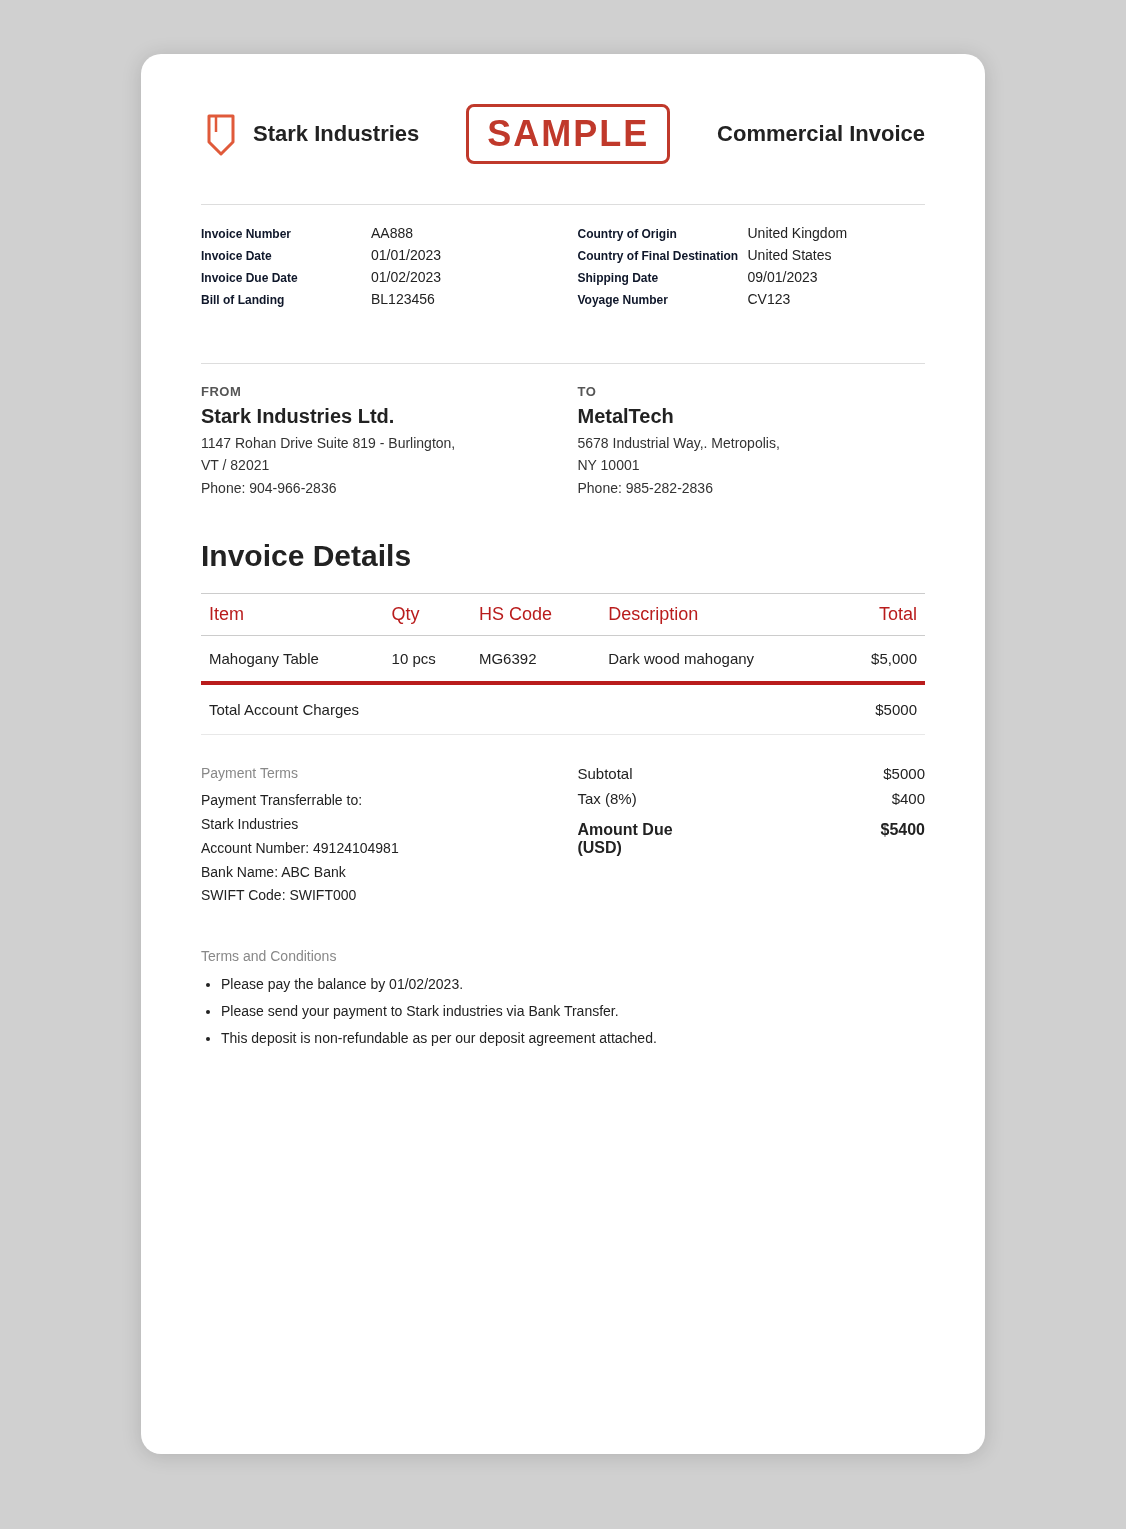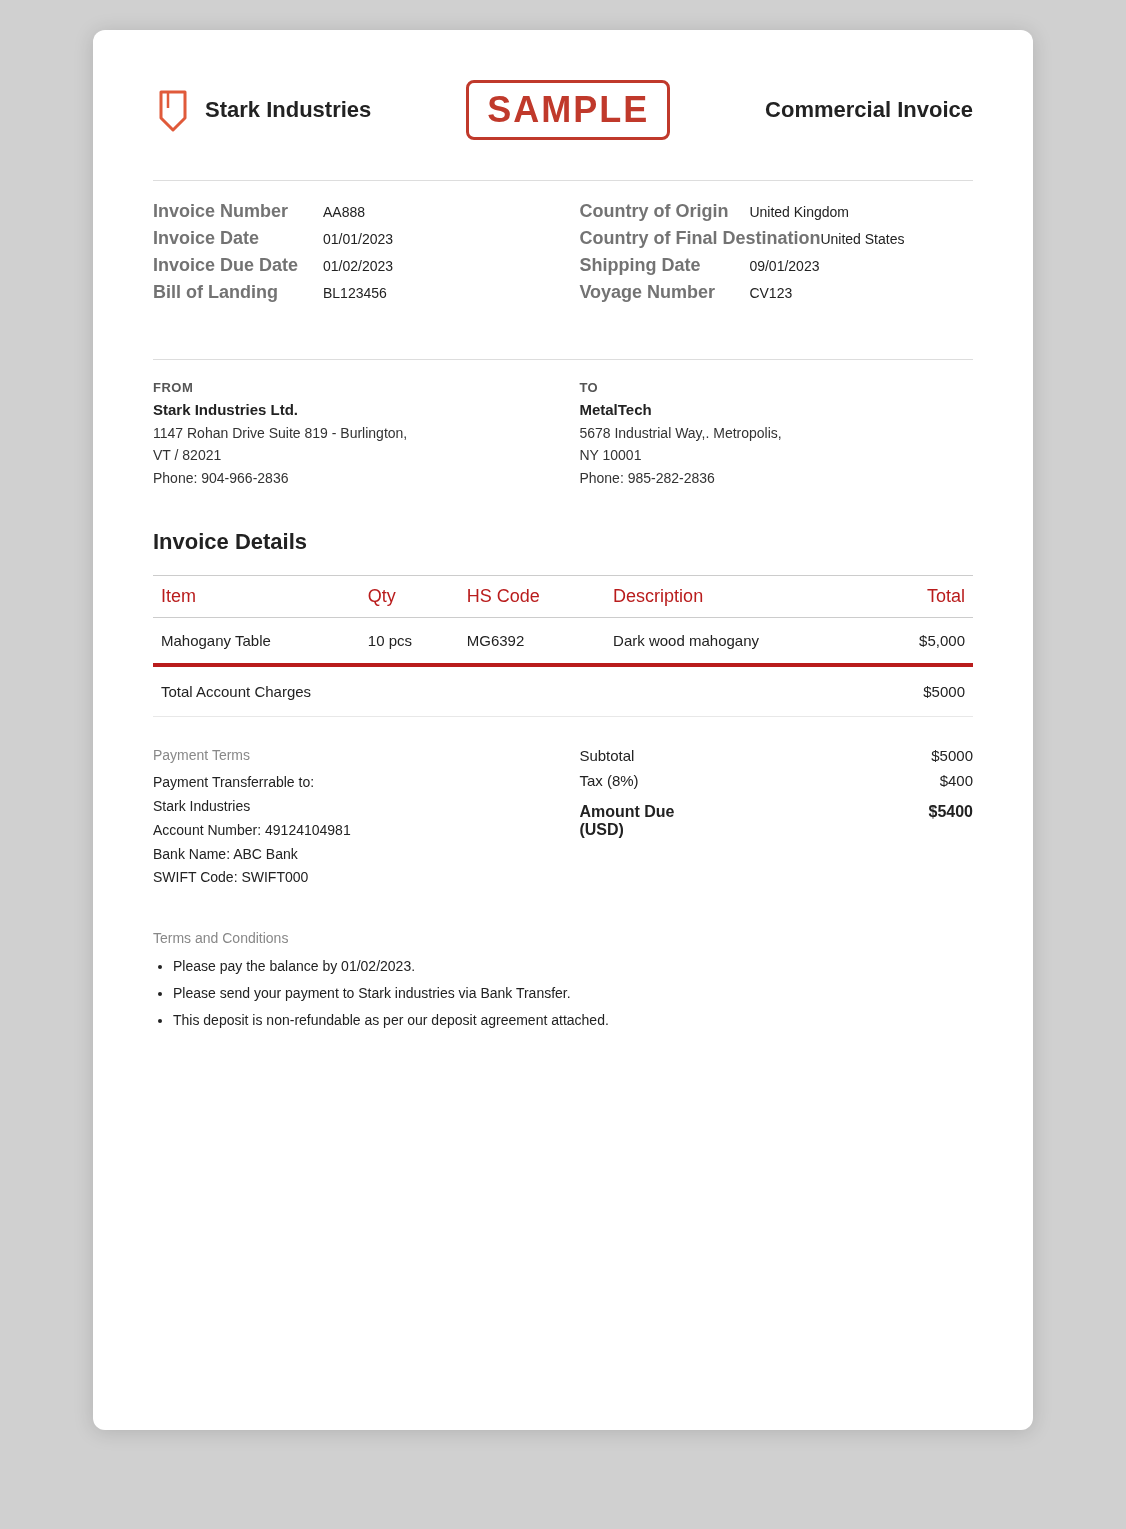--- a/index.html
+++ b/index.html
@@ -7,25 +7,26 @@
       background: #d0d0d0;
       display: flex;
       justify-content: center;
       align-items: flex-start;
       min-height: 100vh;
       padding: 30px 20px;
       font-family: -apple-system, BlinkMacSystemFont, 'Segoe UI', Arial, sans-serif;
     }
     .page {
       background: #ffffff;
-      width: 940px;
+      width: 844px;
       min-height: 1400px;
-      border-radius: 12px;
+      border-radius: 20px;
       padding: 50px 60px;
       box-shadow: 0 2px 20px rgba(0,0,0,0.15);
+      margin-top: 24px;
     }
     
     .header {
       display: flex;
       align-items: center;
       justify-content: space-between;
       margin-bottom: 40px;
     }
     .logo-area {
       display: flex;
@@ -66,22 +67,22 @@
     .meta-col {
       width: 48%;
     }
     .meta-row {
       display: flex;
       margin-bottom: 6px;
       align-items: baseline;
     }
     .meta-label {
       font-weight: 700;
-      font-size: 18px;
-      color: #737373;
+      font-size: 12px;
+      color: #0f172a;
       min-width: 170px;
     }
     .meta-value {
       font-size: 14px;
       color: #222;
     }
 
     
     .divider {
       border: none;
@@ -99,34 +100,34 @@
       width: 48%;
     }
     .address-label {
       font-size: 13px;
       font-weight: 700;
       color: #555;
       margin-bottom: 6px;
       letter-spacing: 0.5px;
     }
     .address-company {
-      font-size: 15px;
+      font-size: 20px;
       font-weight: 700;
       color: #222;
       margin-bottom: 4px;
     }
     .address-text {
       font-size: 14px;
       color: #333;
       line-height: 1.6;
     }
 
     
     .section-title {
-      font-size: 22px;
+      font-size: 30px;
       font-weight: 700;
       color: #222;
       margin-bottom: 20px;
     }
 
     
     .invoice-table {
       width: 100%;
       border-collapse: collapse;
       margin-bottom: 0;

